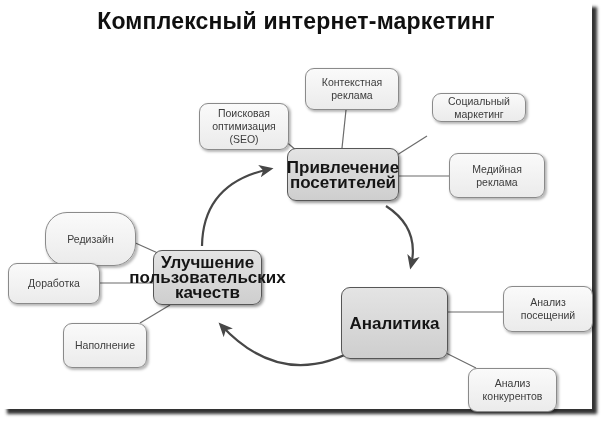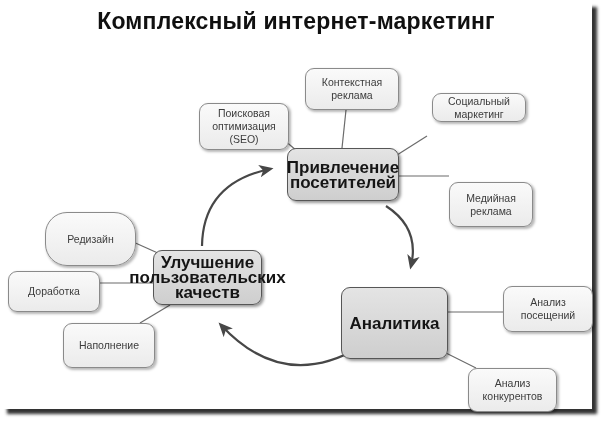--- a/index.html
+++ b/index.html
@@ -37,24 +37,24 @@
   .node.main {
     background: linear-gradient(#e4e4e4, #cecece);
     border: 1.4px solid #565656;
     box-shadow: 2px 2px 3px rgba(0,0,0,0.4);
     font-size: 17px; font-weight: bold; line-height: 15px; color: #151515;
   }
   
   .n-seo         { left: 199px; top:  83px; width: 90px; height: 47px; margin-top: 20px; }
   .n-context     { left: 305px; top:  68px; width: 94px; height: 42px; }
   .n-social      { left: 432px; top:  93px; width: 94px; height: 29px; }
-  .n-media       { left: 449px; top: 153px; width: 84px; height: 45px; margin-top: 29px; }
+  .n-media       { left: 449px; top: 153px; width: 96px; height: 45px; }
   .n-redesign    { left:  45px; top: 212px; width: 91px; height: 54px; border-radius: 22px; }
-  .n-rework      { left:   8px; top: 271px; width: 92px; height: 41px; }
-  .n-content     { left:  63px; top: 323px; width: 92px; height: 45px; }
+  .n-rework      { left:   8px; top: 263px; width: 92px; height: 41px; }
+  .n-content     { left:  63px; top: 323px; width: 84px; height: 45px; }
   .n-visits      { left: 503px; top: 286px; width: 90px; height: 46px; }
   .n-competitors { left: 468px; top: 368px; width: 89px; height: 44px; }
   
   .n-attract     { left: 287px; top: 148px; width: 112px; height: 53px; }
   .n-improve     { left: 153px; top: 250px; width: 109px; height: 55px; }
   .n-analytics   { left: 341px; top: 287px; width: 107px; height: 72px; }
 </style>
 </head>
 <body>
 

